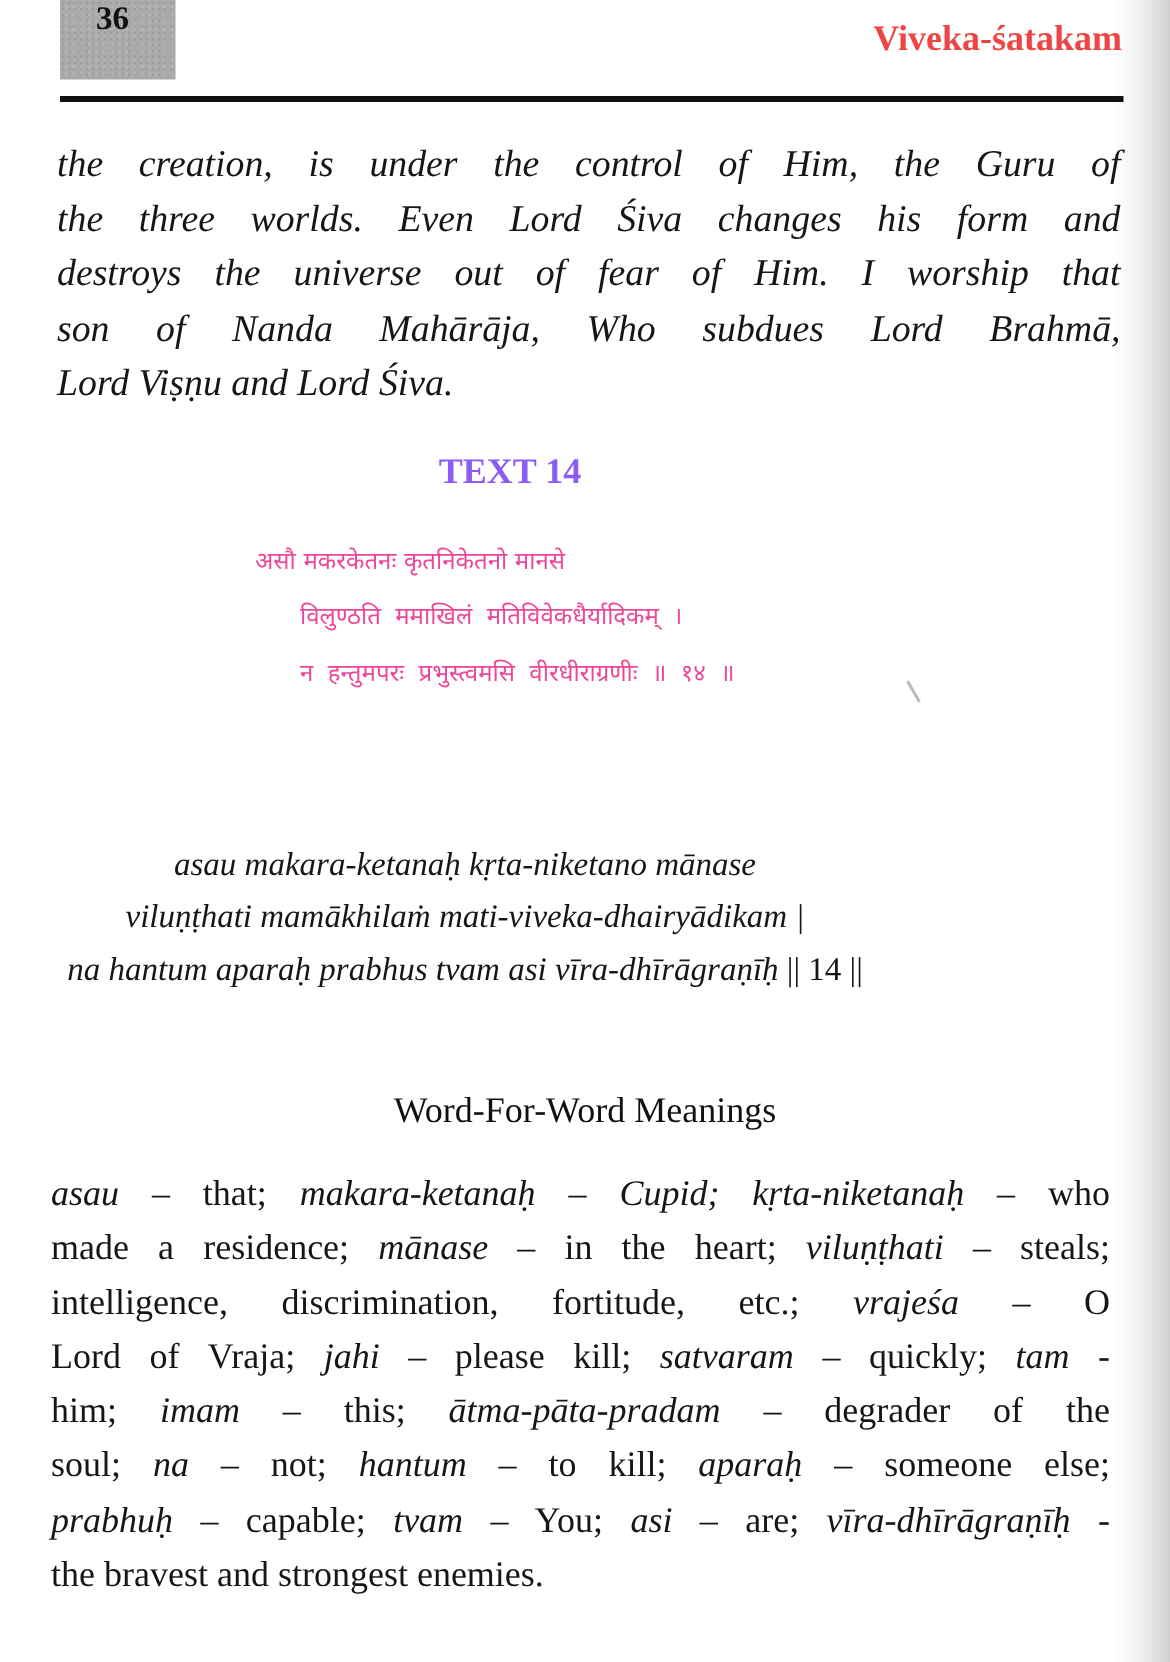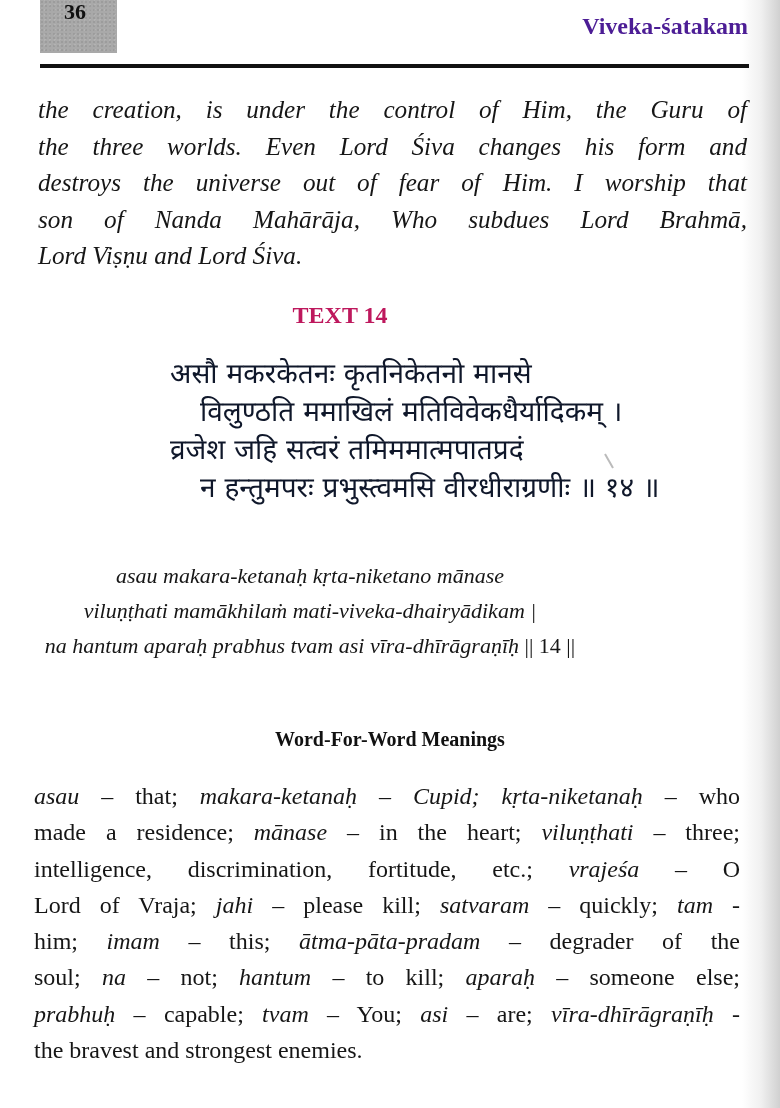--- a/index.html
+++ b/index.html
@@ -23,52 +23,52 @@
     background-size: 4px 4px, 5px 5px;
     background-position: 0 0, 2px 2px;
   }
   .page-number {
     position: absolute; left: 64px; top: -1px;
     font-family: "Liberation Serif", serif; font-weight: bold;
     font-size: 22px; color: #111;
   }
   .running-title {
     position: absolute; right: 32px; top: 13px;
-    font-weight: bold; font-size: 24px; color: #4c1d95;
+    font-weight: bold; font-size: 24px; color: #ef4444;
   }
   .header-rule {
     position: absolute; left: 40px; top: 64px; width: 709px; height: 4px;
     background: #111;
   }
   .para {
     position: absolute; left: 38px; width: 709px;
     font-size: 25.2px; line-height: 36.6px;
     text-align: justify; color: #161616;
   }
   .para .line { display: block; text-align: justify; text-align-last: justify; white-space: nowrap; }
   .para .line.last { text-align-last: left; }
   .text-heading {
     position: absolute; left: 0; width: 680px; top: 302px;
-    text-align: center; font-weight: bold; font-size: 24px; color: #be185d;
+    text-align: center; font-weight: bold; font-size: 24px; color: #8b5cf6;
   }
   .devanagari {
     position: absolute; left: 170px; top: 355px;
-    font-family: "DejaVu Sans", sans-serif; font-size: 28px; line-height: 38px; color: #0f172a;
+    font-family: "DejaVu Sans", sans-serif; font-size: 16px; line-height: 38px; color: #ec4899;
   }
   .devanagari .dline { display: block; white-space: nowrap; }
-  .devanagari .indent { padding-left: 30px; }
+  .devanagari .indent { padding-left: 30px; font-family: Liberation Mono, monospace; }
   .translit {
     position: absolute; left: 0; width: 620px; top: 558px;
     text-align: center; font-style: italic; font-size: 22px; line-height: 35px; color: #161616;
   }
   .translit .tline { display: block; white-space: nowrap; }
   .translit .tline .upright { font-style: normal; }
   .wfw-heading {
     position: absolute; left: 0; width: 780px; top: 728px;
-    text-align: center; font-weight: bold; font-size: 20px; color: #111;
+    text-align: center; font-weight: normal; font-size: 24px; color: #111;
   }
   .wfw {
     position: absolute; left: 34px; width: 706px; top: 778px;
     font-size: 24px; line-height: 36.3px; color: #161616;
   }
   .wfw .wline { display: block; white-space: nowrap; text-align: justify; text-align-last: justify; }
   .wfw .wline.last { text-align-last: left; }
   .wfw i { font-style: italic; margin-top: 28px; }
   .stray-mark {
     position: absolute; left: 608px; top: 453px; width: 2px; height: 16px;
@@ -91,35 +91,34 @@
   <span class="line">destroys the universe out of fear of Him. I worship that</span>
   <span class="line">son of Nanda Mahārāja, Who subdues Lord Brahmā,</span>
   <span class="line last">Lord Viṣṇu and Lord Śiva.</span>
 </div>
 
 <div class="text-heading">TEXT 14</div>
 
 <div class="devanagari">
   <span class="dline">असौ मकरकेतनः कृतनिकेतनो मानसे</span>
   <span class="dline indent">विलुण्ठति ममाखिलं मतिविवेकधैर्यादिकम् ।</span>
-  <span class="dline">व्रजेश जहि सत्वरं तमिममात्मपातप्रदं</span>
   <span class="dline indent">न हन्तुमपरः प्रभुस्त्वमसि वीरधीराग्रणीः ॥ १४ ॥</span>
 </div>
 <div class="stray-mark"></div>
 
 <div class="translit">
   <span class="tline">asau makara-ketanaḥ kṛta-niketano mānase</span>
   <span class="tline">viluṇṭhati mamākhilaṁ mati-viveka-dhairyādikam |</span>
   <span class="tline"><span>na hantum aparaḥ prabhus tvam asi vīra-dhīrāgraṇīḥ</span> <span class="upright">|| 14 ||</span></span>
 </div>
 
 <div class="wfw-heading">Word-For-Word Meanings</div>
 
 <div class="wfw" id="wfw">
     <span class="wline"><i>asau</i><span> – that; </span><i>makara-ketanaḥ – Cupid; kṛta-niketanaḥ</i><span> – who</span></span>
-    <span class="wline"><span>made a residence; </span><i>mānase</i><span> – in the heart; </span><i>viluṇṭhati</i><span> – three;</span></span>
+    <span class="wline"><span>made a residence; </span><i>mānase</i><span> – in the heart; </span><i>viluṇṭhati</i><span> – steals;</span></span>
     <span class="wline"><span>intelligence, discrimination, fortitude, etc.; </span><i>vrajeśa</i><span> – O</span></span>
     <span class="wline"><span>Lord of Vraja; </span><i>jahi</i><span> – please kill; </span><i>satvaram</i><span> – quickly; </span><i>tam</i><span> -</span></span>
     <span class="wline"><span>him; </span><i>imam</i><span> – this; </span><i>ātma-pāta-pradam</i><span> – degrader of the</span></span>
     <span class="wline"><span>soul; </span><i>na</i><span> – not; </span><i>hantum</i><span> – to kill; </span><i>aparaḥ</i><span> – someone else;</span></span>
     <span class="wline"><i>prabhuḥ</i><span> – capable; </span><i>tvam</i><span> – You; </span><i>asi</i><span> – are; </span><i>vīra-dhīrāgraṇīḥ</i><span> -</span></span>
     <span class="wline last"><span>the bravest and strongest enemies.</span></span>
   </div>
 
 </body></html>

